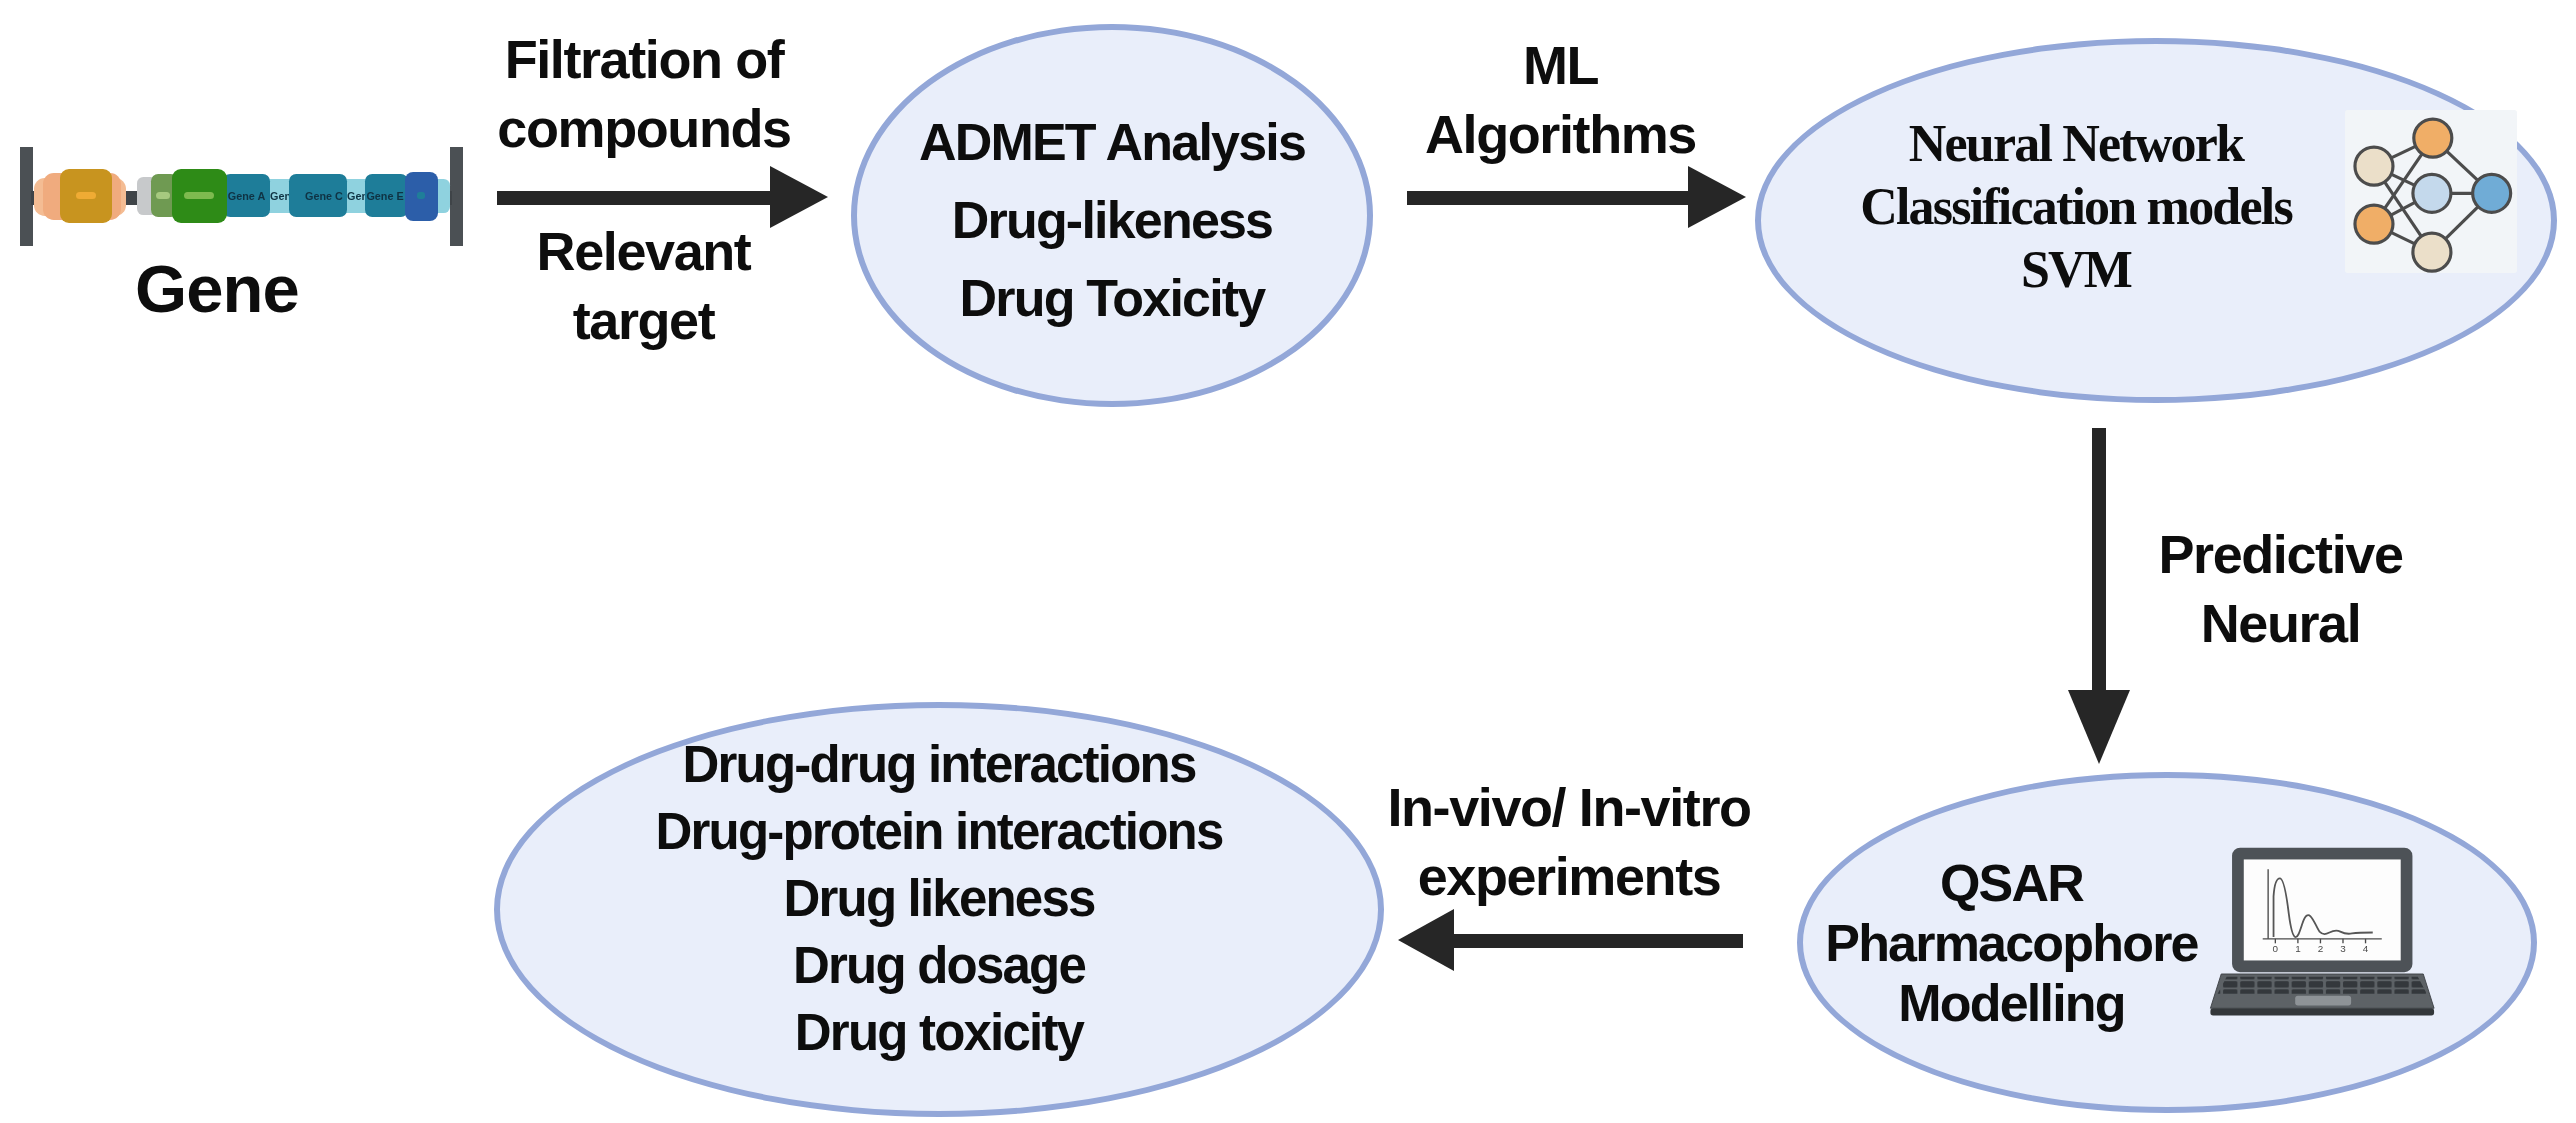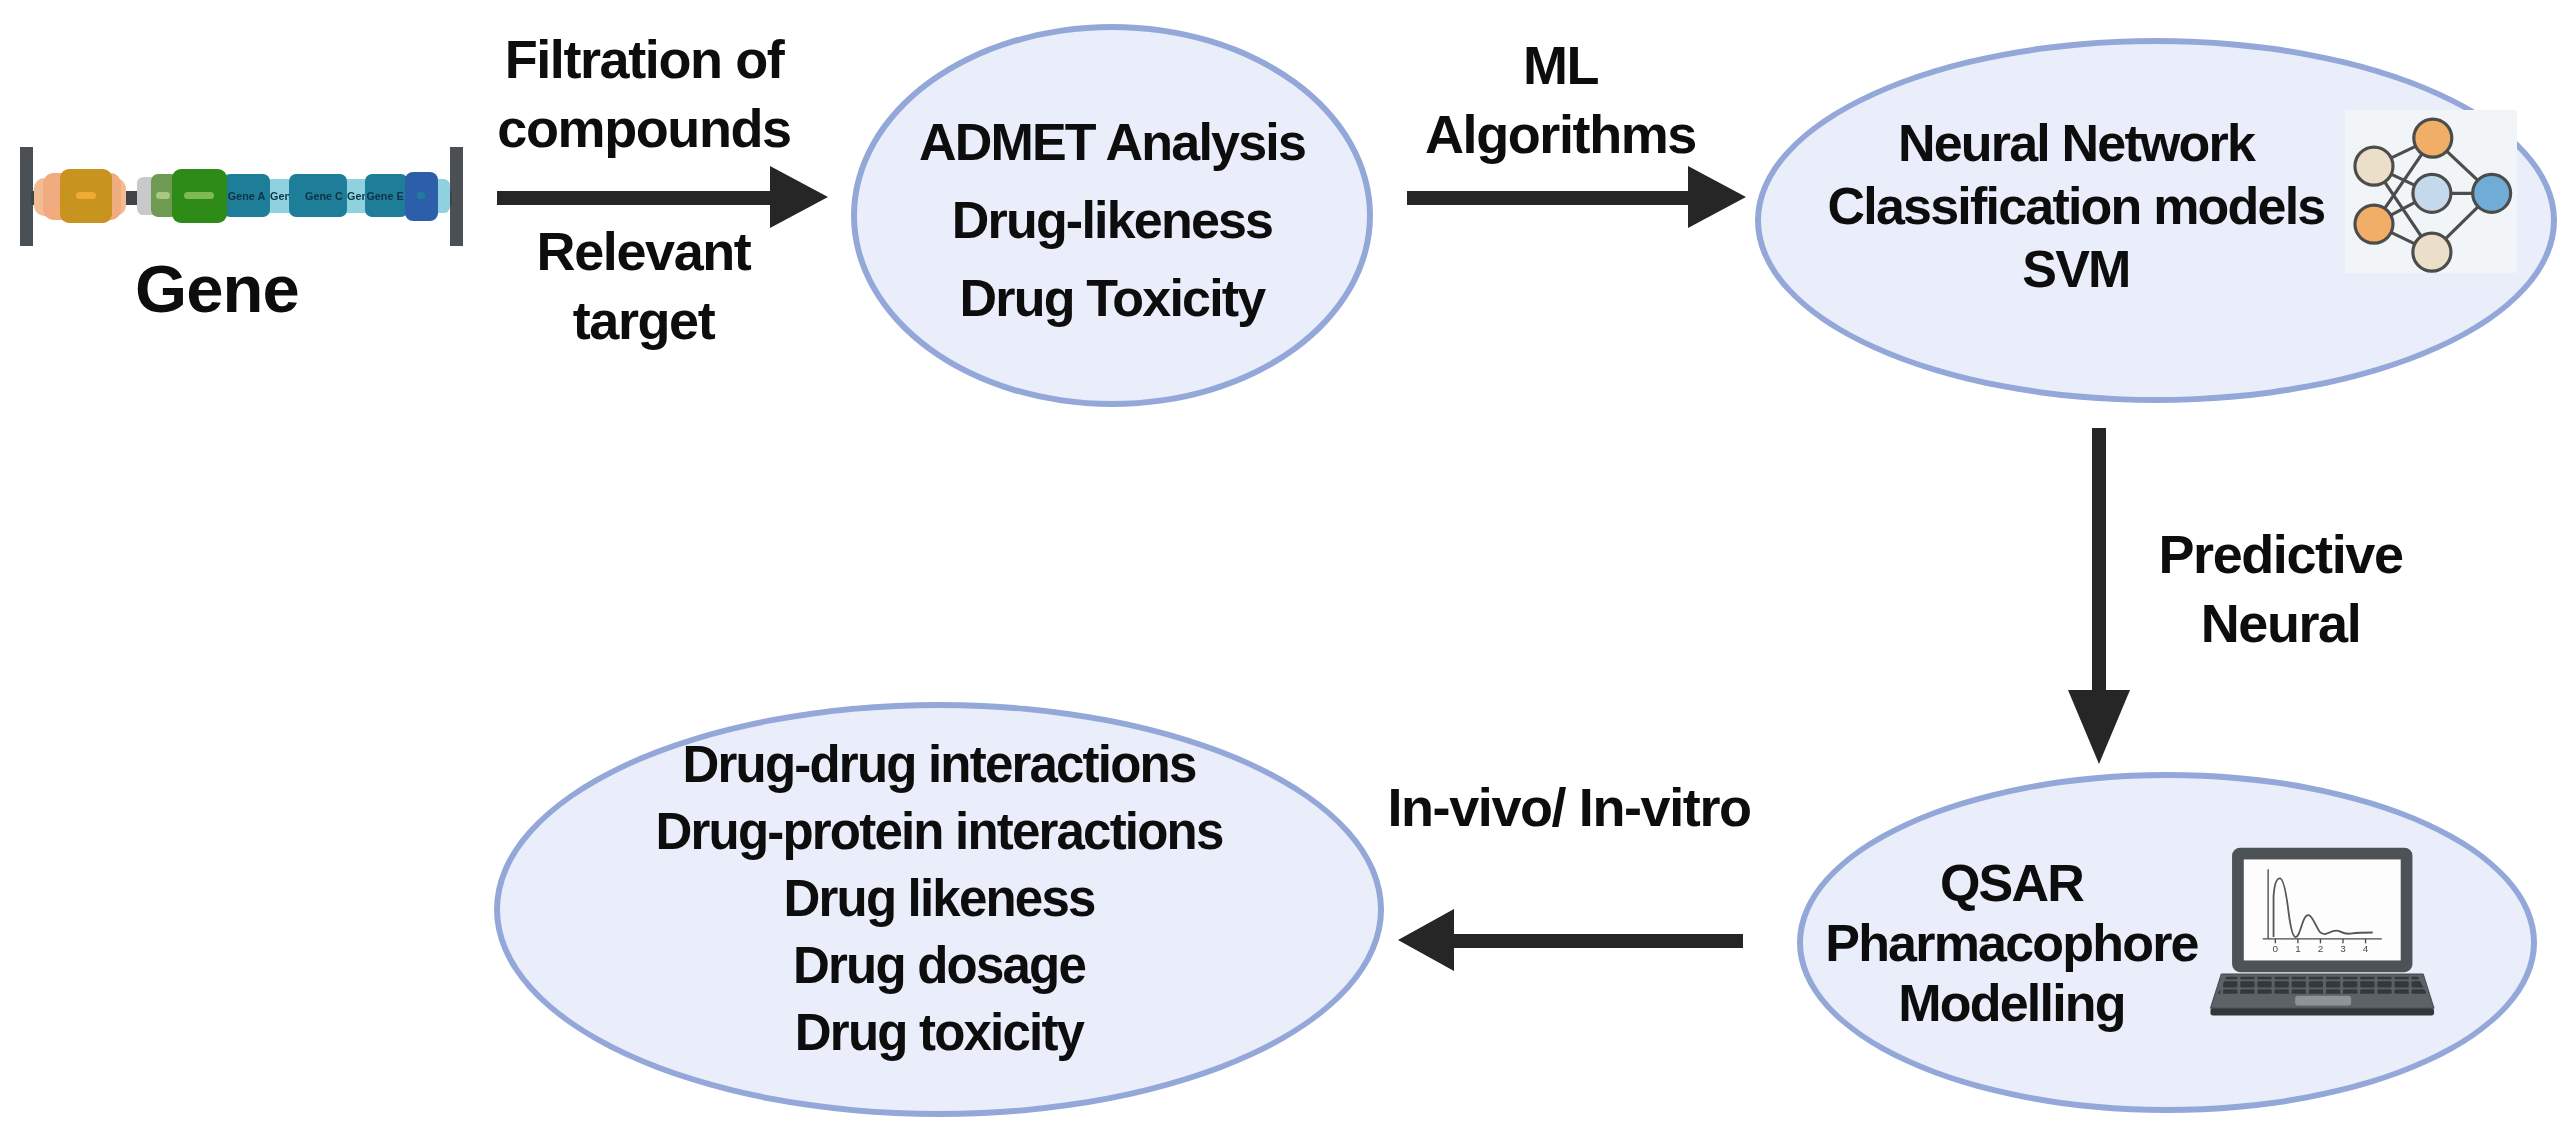--- a/index.html
+++ b/index.html
@@ -6,21 +6,21 @@
   body{width:2576px;height:1123px;font-family:"Liberation Sans",sans-serif;}
   #canvas{position:relative;width:2576px;height:1123px;background:#fff;overflow:hidden;}
   .abs{position:absolute;}
   
   .ellipse{position:absolute;border-radius:50%;box-sizing:border-box;
            background:var(--ellipse-fill,#e9eefa);border:6.3px solid var(--ellipse-border,#93a7d8);}
   .etext{position:absolute;left:0;right:0;top:0;bottom:0;display:flex;flex-direction:column;
          align-items:center;justify-content:center;font-weight:bold;color:var(--text,#0d0d0d);
          font-size:52px;line-height:65px;letter-spacing:-1.8px;text-align:center;white-space:nowrap;}
   #e1 .etext{line-height:78px;padding-top:9px;}
-  #e2 .etext{right:160px;line-height:63px;transform:translateY(-14.4px);}
+  #e2 .etext{right:160px;line-height:63px;transform:translateY(-14.4px);font-family:Liberation Serif, serif;}
   #e3 .etext{right:311px;line-height:60px;}
   #e4 .etext{line-height:67px;font-size:51px;transform:translateY(-10.8px);}
   
   .lbl{position:absolute;font-weight:bold;color:var(--text,#0d0d0d);font-size:54px;line-height:69px;
        letter-spacing:-1.4px;text-align:center;white-space:nowrap;}
   
   .shaft{position:absolute;background:var(--arrow,#262626);}
   .ah{position:absolute;width:0;height:0;}
   .ah-right{border-top:31px solid transparent;border-bottom:31px solid transparent;
             border-left:58px solid var(--arrow,#262626);}
@@ -170,20 +170,21 @@
       <text x="178" y="122">4</text>
     </g>
     <polygon points="18,146 242,146 254,184 6,184" fill="#5d6266" stroke="#3c4044" stroke-width="1"></polygon>
     <polygon points="24,149 236,149 246,168 14,168" fill="url(#pkeys)"></polygon>
     <rect x="100" y="170" width="62" height="11" rx="3" fill="#8e9397"></rect>
     <rect x="6" y="184" width="248" height="8" rx="3" fill="#33373a"></rect>
   </svg>
 
   <div class="lbl" style="left:1307px;top:773px;width:524px;">
     <div>In-vivo/ In-vitro</div>
+    <div>experiments</div>
   </div>
   <div class="ah ah-left" style="left:1398px;top:909px;"></div>
   <div class="shaft" style="left:1454px;top:934px;width:289px;height:13.5px;"></div>
 
   <div id="e4" class="ellipse" style="left:494px;top:702px;width:890px;height:415px;">
     <div class="etext">
       <div>Drug-drug interactions</div>
       <div>Drug-protein interactions</div>
       <div>Drug likeness</div>
       <div>Drug dosage</div>

